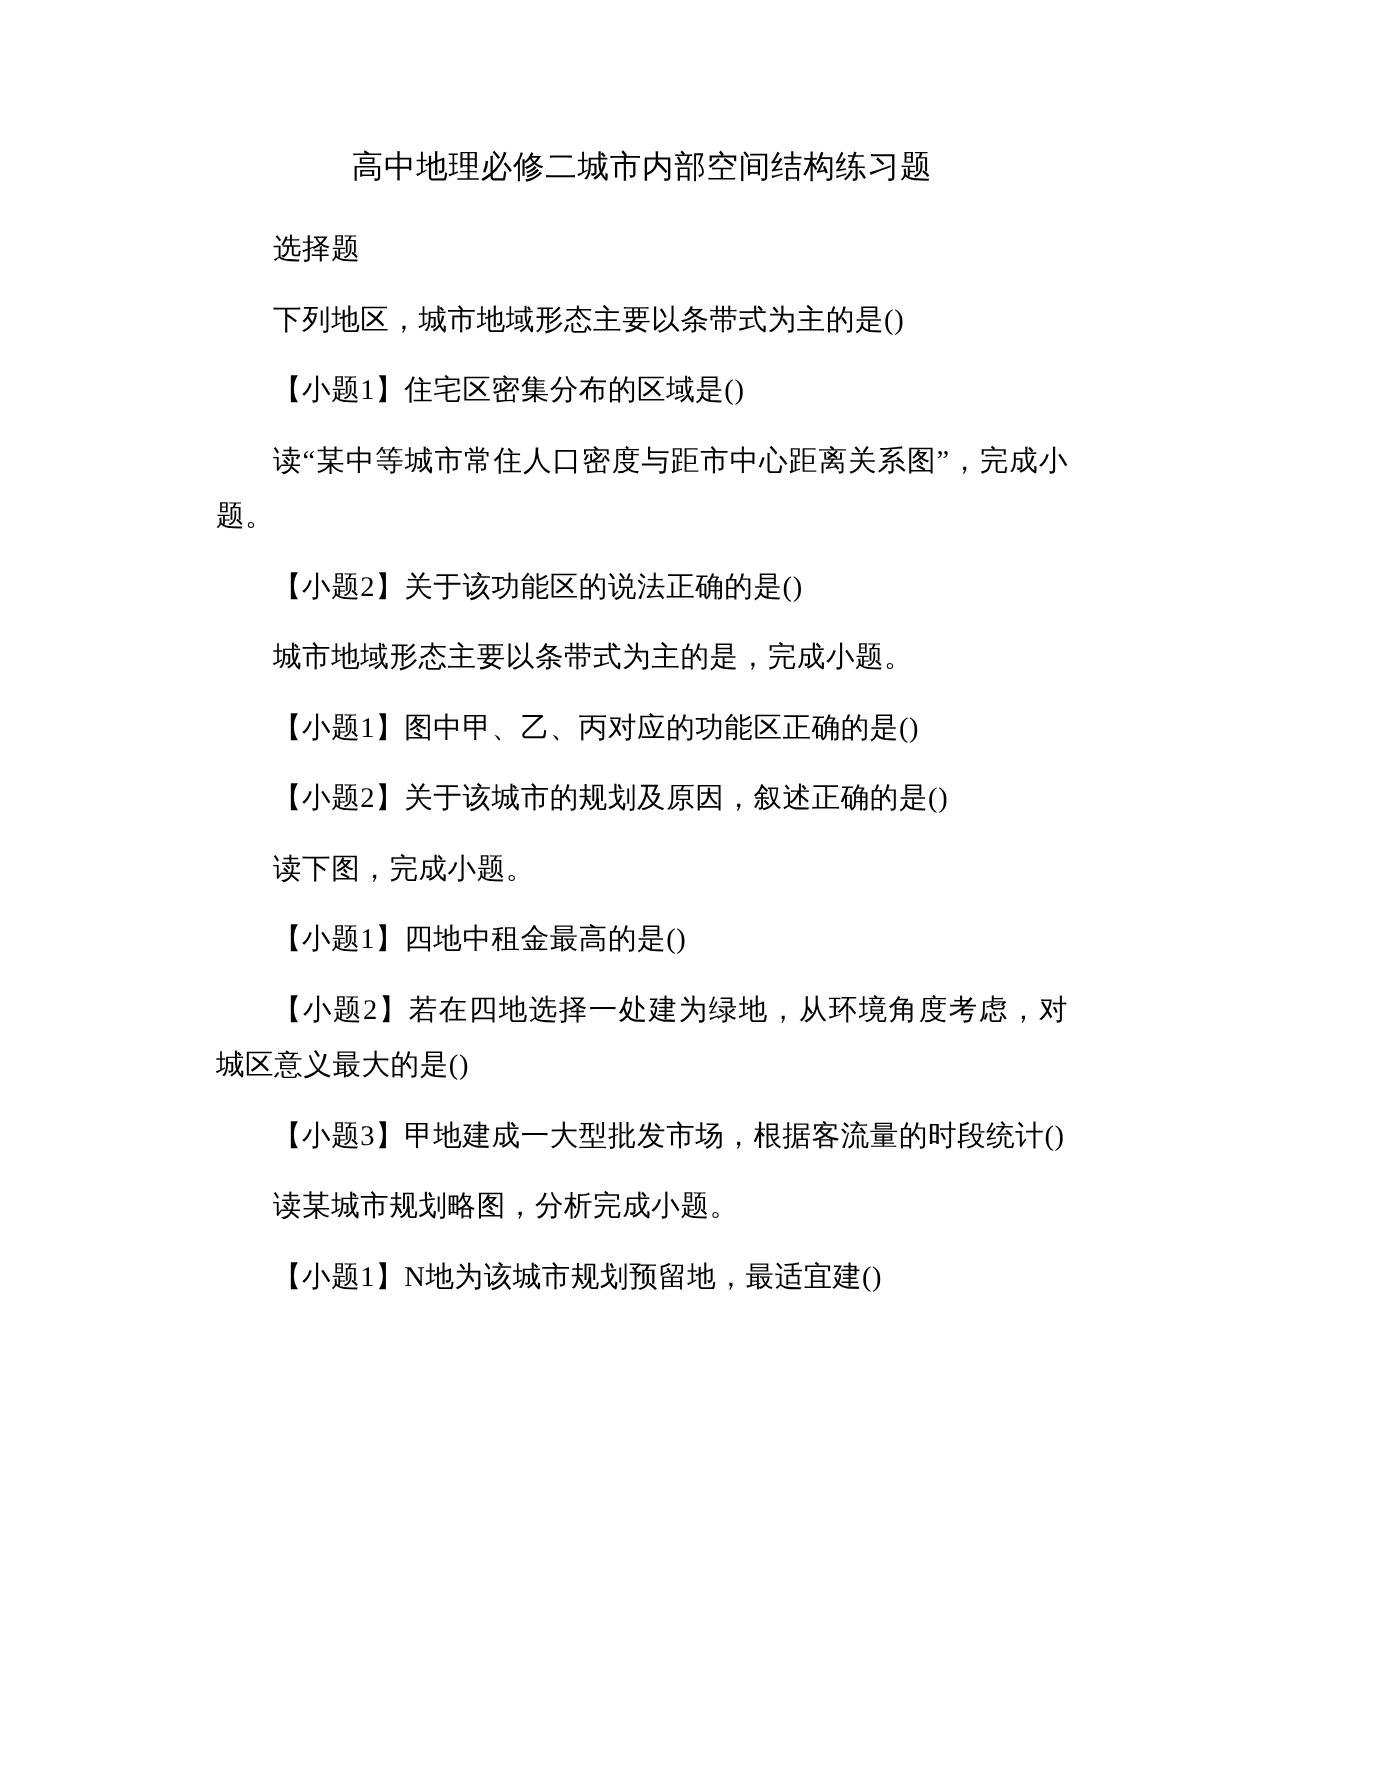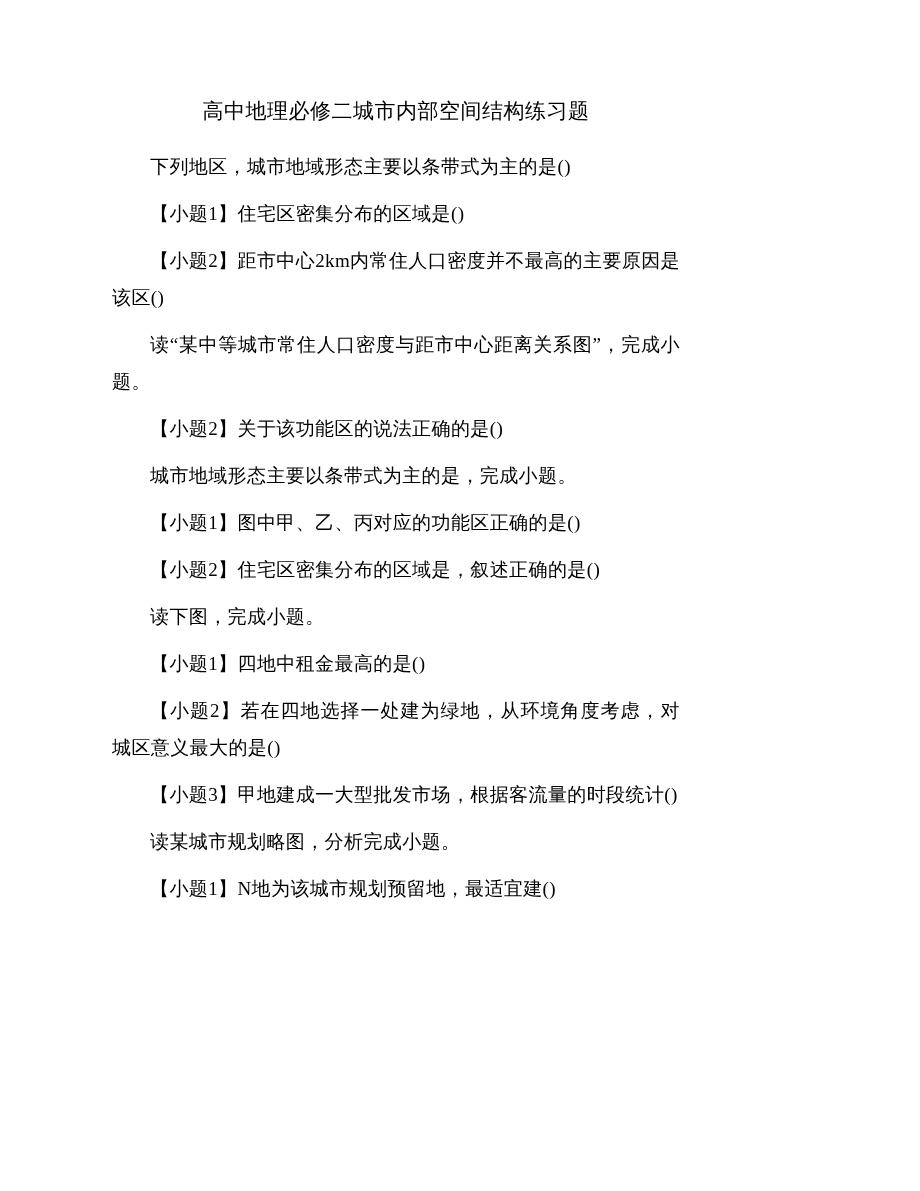--- a/index.html
+++ b/index.html
@@ -12,20 +12,21 @@
     background: #ffffff;
     font-family: "Liberation Serif", "DejaVu Serif", serif;
     color: #000000;
   }
   .page {
     position: relative;
     width: 792px;
     height: 1191px;
     box-sizing: border-box;
     padding: 96px 112px 60px 112px;
+    margin-left: 32px;
   }
   .doc-title {
     text-align: center;
     font-size: 21px;
     line-height: 1.5;
     letter-spacing: 0.5px;
     margin: 0 0 20px 0;
     font-weight: normal;
   }
   .para {
@@ -38,28 +39,28 @@
     word-break: break-all;
   }
 </style>
 </head>
 <body>
 
 <div class="page">
 
   <h1 class="doc-title">高中地理必修二城市内部空间结构练习题</h1>
 
+  <p class="para">选择题</p>
   <p class="para">下列地区，城市地域形态主要以条带式为主的是()</p>
   <p class="para">【小题1】住宅区密集分布的区域是()</p>
-  <p class="para">【小题2】距市中心2km内常住人口密度并不最高的主要原因是该区()</p>
   <p class="para">读“某中等城市常住人口密度与距市中心距离关系图”，完成小题。</p>
   <p class="para">【小题2】关于该功能区的说法正确的是()</p>
   <p class="para">城市地域形态主要以条带式为主的是，完成小题。</p>
   <p class="para">【小题1】图中甲、乙、丙对应的功能区正确的是()</p>
-  <p class="para">【小题2】住宅区密集分布的区域是，叙述正确的是()</p>
+  <p class="para">【小题2】关于该城市的规划及原因，叙述正确的是()</p>
   <p class="para">读下图，完成小题。</p>
   <p class="para">【小题1】四地中租金最高的是()</p>
   <p class="para">【小题2】若在四地选择一处建为绿地，从环境角度考虑，对城区意义最大的是()</p>
   <p class="para">【小题3】甲地建成一大型批发市场，根据客流量的时段统计()</p>
   <p class="para">读某城市规划略图，分析完成小题。</p>
   <p class="para">【小题1】N地为该城市规划预留地，最适宜建()</p>
 
 </div>
 
 </body></html>

